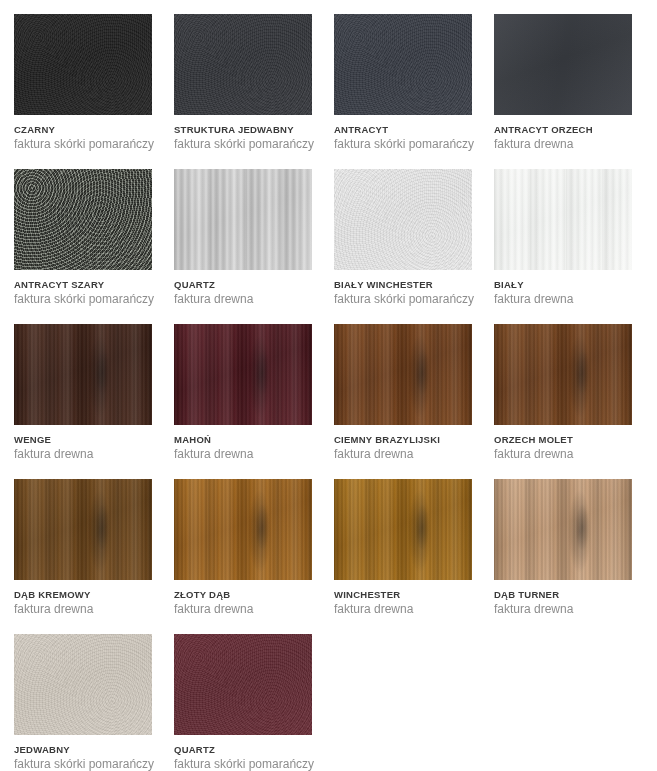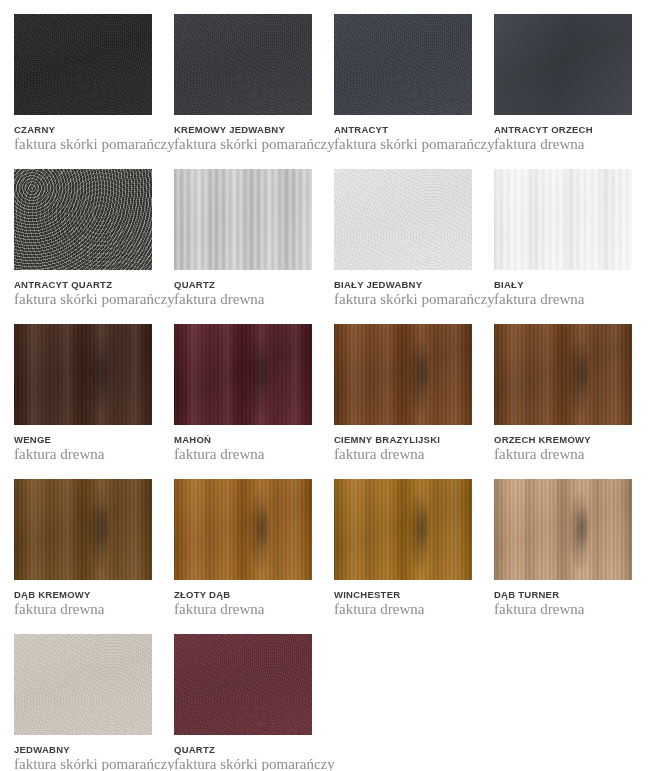--- a/index.html
+++ b/index.html
@@ -137,79 +137,78 @@
     font-size: 9.5px;
     font-weight: bold;
     letter-spacing: 0.25px;
     color: #3a3a3a;
     line-height: 12px;
     white-space: nowrap;
   }
 
   .swatch-sub {
     margin-top: 2px;
-    font-size: 15px;
+    font-size: 12px;
     font-weight: normal;
     color: #8d8d8d;
     line-height: 12px;
     white-space: nowrap;
-    font-family: Liberation Serif, serif;
   }
 </style>
 </head>
 <body>
 
 <div id="swatch-grid">
     <div class="swatch-cell">
       <div class="swatch-chip" style="background-image: linear-gradient(160deg, rgb(36, 36, 36) 0%, rgb(29, 29, 29) 46%, rgb(36, 36, 36) 100%); background-color: rgb(29, 29, 29);">
         <div class="tex tex-peel"></div>
       </div>
       <div class="swatch-title">CZARNY</div>
       <div class="swatch-sub">faktura skórki pomarańczy</div>
     </div>
     <div class="swatch-cell">
       <div class="swatch-chip" style="background-image: linear-gradient(160deg, rgb(53, 55, 60) 0%, rgb(47, 49, 54) 46%, rgb(53, 55, 60) 100%); background-color: rgb(47, 49, 54);">
         <div class="tex tex-peel"></div>
       </div>
-      <div class="swatch-title">KREMOWY JEDWABNY</div>
+      <div class="swatch-title">STRUKTURA JEDWABNY</div>
       <div class="swatch-sub">faktura skórki pomarańczy</div>
     </div>
     <div class="swatch-cell">
       <div class="swatch-chip" style="background-image: linear-gradient(160deg, rgb(58, 62, 71) 0%, rgb(52, 56, 65) 46%, rgb(58, 62, 71) 100%); background-color: rgb(52, 56, 65);">
         <div class="tex tex-peel"></div>
       </div>
       <div class="swatch-title">ANTRACYT</div>
       <div class="swatch-sub">faktura skórki pomarańczy</div>
     </div>
     <div class="swatch-cell">
       <div class="swatch-chip" style="background-image: linear-gradient(160deg, rgb(61, 64, 70) 0%, rgb(53, 56, 61) 46%, rgb(61, 64, 70) 100%); background-color: rgb(53, 56, 61);">
         <div class="tex tex-flat"></div>
       </div>
       <div class="swatch-title">ANTRACYT ORZECH</div>
       <div class="swatch-sub">faktura drewna</div>
     </div>
     <div class="swatch-cell">
       <div class="swatch-chip" style="background-image: linear-gradient(160deg, rgb(88, 92, 83) 0%, rgb(77, 81, 73) 46%, rgb(88, 92, 83) 100%); background-color: rgb(77, 81, 73);">
         <div class="tex tex-quartz"></div>
       </div>
-      <div class="swatch-title">ANTRACYT QUARTZ</div>
+      <div class="swatch-title">ANTRACYT SZARY</div>
       <div class="swatch-sub">faktura skórki pomarańczy</div>
     </div>
     <div class="swatch-cell">
       <div class="swatch-chip" style="background-image: linear-gradient(160deg, rgb(196, 196, 196) 0%, rgb(188, 188, 188) 46%, rgb(196, 196, 196) 100%); background-color: rgb(188, 188, 188);">
         <div class="tex tex-softwood"></div>
       </div>
       <div class="swatch-title">QUARTZ</div>
       <div class="swatch-sub">faktura drewna</div>
     </div>
     <div class="swatch-cell">
       <div class="swatch-chip" style="background-image: linear-gradient(160deg, rgb(236, 236, 236) 0%, rgb(230, 230, 230) 46%, rgb(236, 236, 236) 100%); background-color: rgb(230, 230, 230);">
         <div class="tex tex-peel"></div>
       </div>
-      <div class="swatch-title">BIAŁY JEDWABNY</div>
+      <div class="swatch-title">BIAŁY WINCHESTER</div>
       <div class="swatch-sub">faktura skórki pomarańczy</div>
     </div>
     <div class="swatch-cell">
       <div class="swatch-chip" style="background-image: linear-gradient(160deg, rgb(245, 246, 244) 0%, rgb(238, 240, 238) 46%, rgb(245, 246, 244) 100%); background-color: rgb(238, 240, 238);">
         <div class="tex tex-softwood"></div>
       </div>
       <div class="swatch-title">BIAŁY</div>
       <div class="swatch-sub">faktura drewna</div>
     </div>
     <div class="swatch-cell">
@@ -230,21 +229,21 @@
       <div class="swatch-chip" style="background-image: linear-gradient(160deg, rgb(129, 73, 31) 0%, rgb(110, 60, 25) 46%, rgb(129, 73, 31) 100%); background-color: rgb(110, 60, 25);">
         <div class="tex tex-wood"></div>
       </div>
       <div class="swatch-title">CIEMNY BRAZYLIJSKI</div>
       <div class="swatch-sub">faktura drewna</div>
     </div>
     <div class="swatch-cell">
       <div class="swatch-chip" style="background-image: linear-gradient(160deg, rgb(128, 75, 34) 0%, rgb(109, 61, 27) 46%, rgb(128, 75, 34) 100%); background-color: rgb(109, 61, 27);">
         <div class="tex tex-wood"></div>
       </div>
-      <div class="swatch-title">ORZECH KREMOWY</div>
+      <div class="swatch-title">ORZECH MOLET</div>
       <div class="swatch-sub">faktura drewna</div>
     </div>
     <div class="swatch-cell">
       <div class="swatch-chip" style="background-image: linear-gradient(160deg, rgb(123, 80, 32) 0%, rgb(106, 67, 24) 46%, rgb(123, 80, 32) 100%); background-color: rgb(106, 67, 24);">
         <div class="tex tex-wood"></div>
       </div>
       <div class="swatch-title">DĄB KREMOWY</div>
       <div class="swatch-sub">faktura drewna</div>
     </div>
     <div class="swatch-cell">

